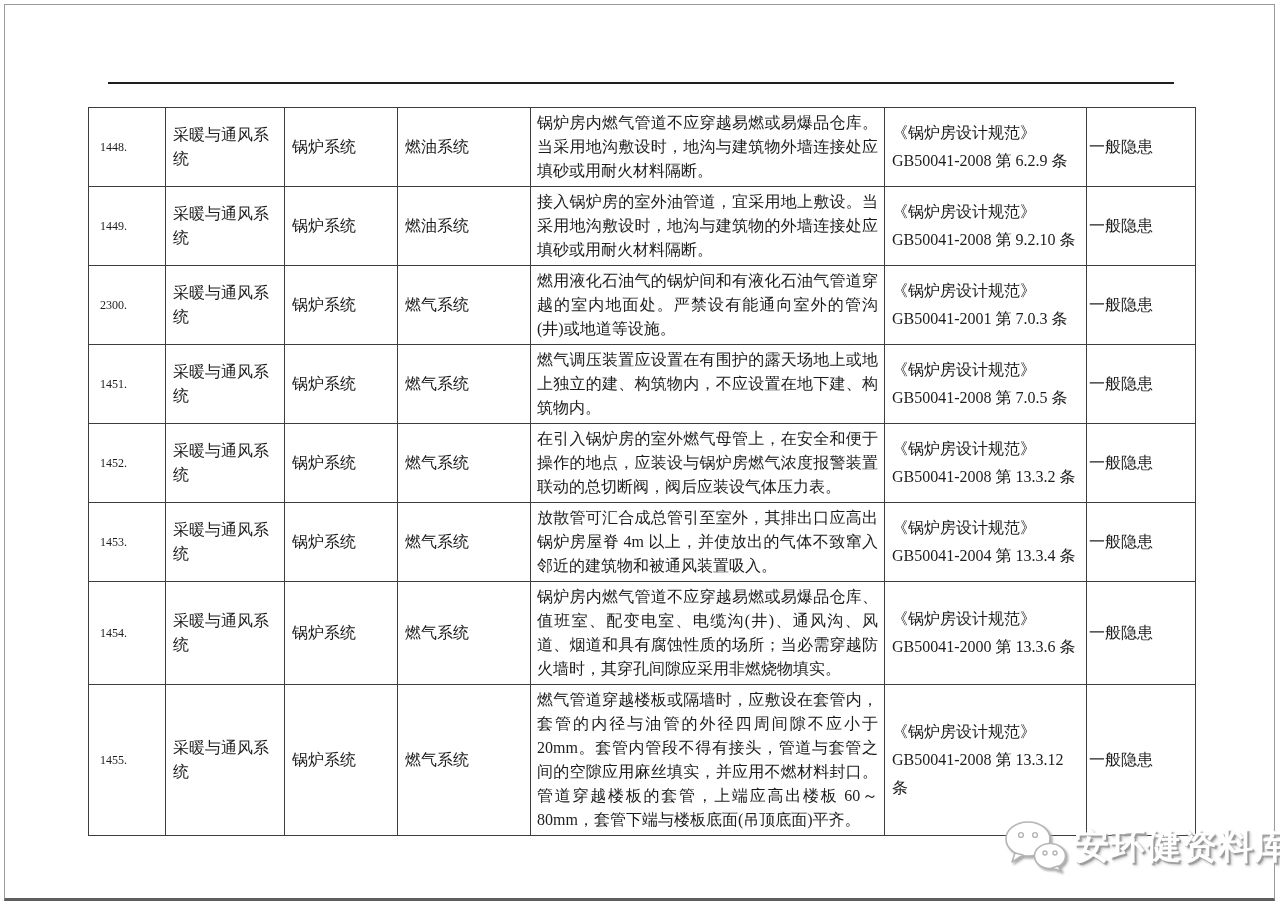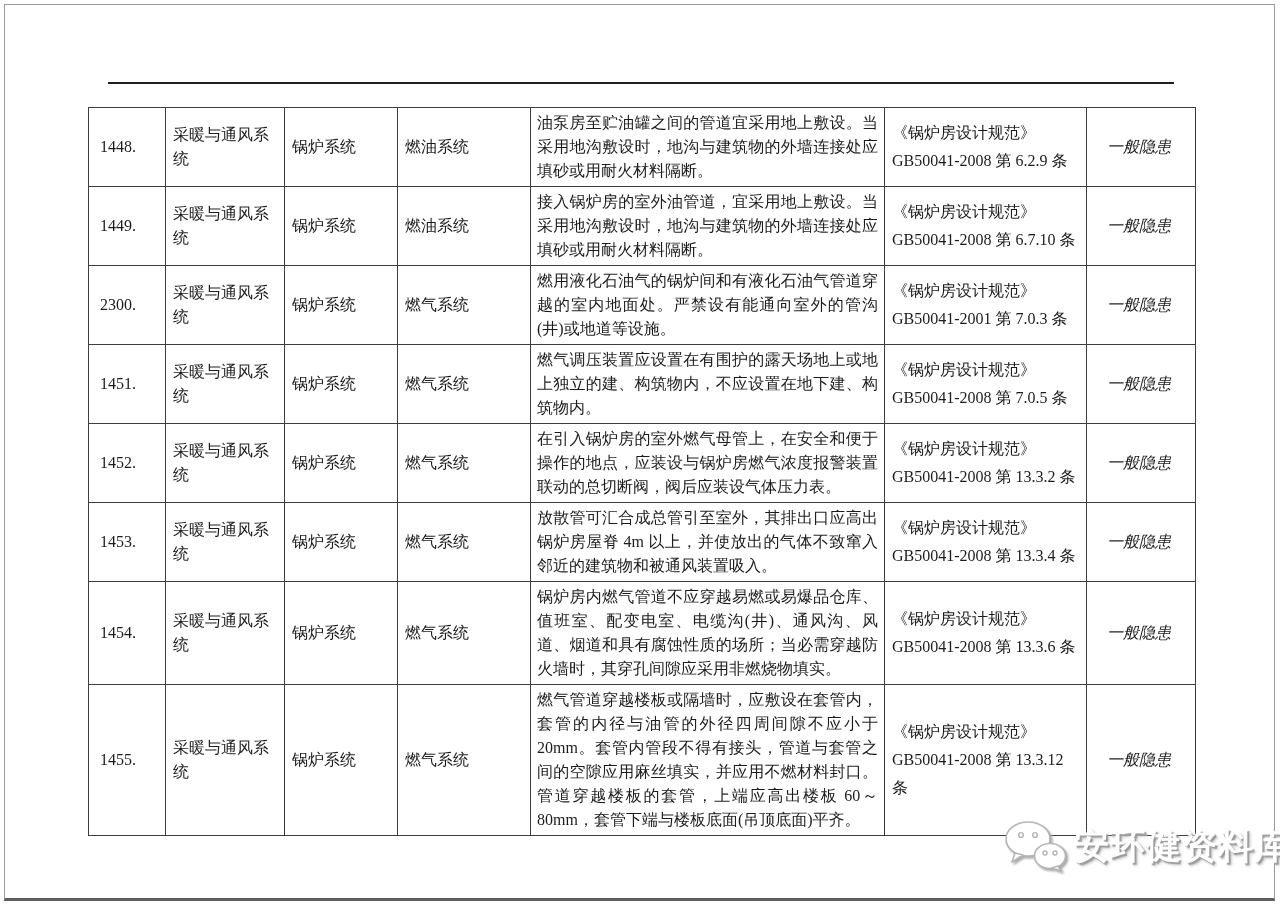--- a/index.html
+++ b/index.html
@@ -23,24 +23,24 @@
     width:1107px; border-collapse:collapse; table-layout:fixed;
   }
   .doc-table td {
     border:1px solid #3d3d3d;
     font-size:16px; line-height:24px;
     vertical-align:middle;
     padding:2px 8px 2px 7px;
     overflow:hidden;
     word-break:break-word;
   }
-  td.cell-no    { padding-left:11px; font-size:16px; }
+  td.cell-no    { padding-left:11px; font-size:12px; }
   td.cell-desc  { text-align:justify; padding:3px 6px; }
   td.cell-basis { line-height:28px; padding-right:5px; }
-  td.cell-level { padding-left:20px;font-style:italic; }
+  td.cell-level { padding-left:2px; }
 
   .watermark {
     position:absolute; left:1003px; top:820px;
     display:flex; align-items:center; gap:7px;
     user-select:none;
   }
   .watermark .wm-icon {
     width:64px; height:52px;
     filter:drop-shadow(2px 2px 1px #aaaaaa);
   }
@@ -70,31 +70,31 @@
         <col style="width:354px">
         <col style="width:202px">
       <col style="width:109px">
     </colgroup>
     <tbody>
       <tr style="height:68px">
         <td class="cell-no">1448.</td>
         <td>采暖与通风系统</td>
         <td>锅炉系统</td>
         <td>燃油系统</td>
-        <td class="cell-desc">油泵房至贮油罐之间的管道宜采用地上敷设。当采用地沟敷设时，地沟与建筑物的外墙连接处应填砂或用耐火材料隔断。</td>
+        <td class="cell-desc">锅炉房内燃气管道不应穿越易燃或易爆品仓库。当采用地沟敷设时，地沟与建筑物外墙连接处应填砂或用耐火材料隔断。</td>
         <td class="cell-basis">《锅炉房设计规范》GB50041-2008 第 6.2.9 条</td>
         <td class="cell-level">一般隐患</td>
       </tr>
       <tr style="height:73px">
         <td class="cell-no">1449.</td>
         <td>采暖与通风系统</td>
         <td>锅炉系统</td>
         <td>燃油系统</td>
         <td class="cell-desc">接入锅炉房的室外油管道，宜采用地上敷设。当采用地沟敷设时，地沟与建筑物的外墙连接处应填砂或用耐火材料隔断。</td>
-        <td class="cell-basis">《锅炉房设计规范》GB50041-2008 第 6.7.10 条</td>
+        <td class="cell-basis">《锅炉房设计规范》GB50041-2008 第 9.2.10 条</td>
         <td class="cell-level">一般隐患</td>
       </tr>
       <tr style="height:74px">
         <td class="cell-no">2300.</td>
         <td>采暖与通风系统</td>
         <td>锅炉系统</td>
         <td>燃气系统</td>
         <td class="cell-desc">燃用液化石油气的锅炉间和有液化石油气管道穿越的室内地面处。严禁设有能通向室外的管沟(井)或地道等设施。</td>
         <td class="cell-basis">《锅炉房设计规范》GB50041-2001 第 7.0.3 条</td>
         <td class="cell-level">一般隐患</td>
@@ -116,30 +116,30 @@
         <td class="cell-desc">在引入锅炉房的室外燃气母管上，在安全和便于操作的地点，应装设与锅炉房燃气浓度报警装置联动的总切断阀，阀后应装设气体压力表。</td>
         <td class="cell-basis">《锅炉房设计规范》GB50041-2008 第 13.3.2 条</td>
         <td class="cell-level">一般隐患</td>
       </tr>
       <tr style="height:72px">
         <td class="cell-no">1453.</td>
         <td>采暖与通风系统</td>
         <td>锅炉系统</td>
         <td>燃气系统</td>
         <td class="cell-desc">放散管可汇合成总管引至室外，其排出口应高出锅炉房屋脊 4m 以上，并使放出的气体不致窜入邻近的建筑物和被通风装置吸入。</td>
-        <td class="cell-basis">《锅炉房设计规范》GB50041-2008 第 13.3.4 条</td>
+        <td class="cell-basis">《锅炉房设计规范》GB50041-2004 第 13.3.4 条</td>
         <td class="cell-level">一般隐患</td>
       </tr>
       <tr style="height:94px">
         <td class="cell-no">1454.</td>
         <td>采暖与通风系统</td>
         <td>锅炉系统</td>
         <td>燃气系统</td>
         <td class="cell-desc">锅炉房内燃气管道不应穿越易燃或易爆品仓库、值班室、配变电室、电缆沟(井)、通风沟、风道、烟道和具有腐蚀性质的场所；当必需穿越防火墙时，其穿孔间隙应采用非燃烧物填实。</td>
-        <td class="cell-basis">《锅炉房设计规范》GB50041-2008 第 13.3.6 条</td>
+        <td class="cell-basis">《锅炉房设计规范》GB50041-2000 第 13.3.6 条</td>
         <td class="cell-level">一般隐患</td>
       </tr>
       <tr style="height:148px">
         <td class="cell-no">1455.</td>
         <td>采暖与通风系统</td>
         <td>锅炉系统</td>
         <td>燃气系统</td>
         <td class="cell-desc">燃气管道穿越楼板或隔墙时，应敷设在套管内，套管的内径与油管的外径四周间隙不应小于20mm。套管内管段不得有接头，管道与套管之间的空隙应用麻丝填实，并应用不燃材料封口。管道穿越楼板的套管，上端应高出楼板 60～80mm，套管下端与楼板底面(吊顶底面)平齐。</td>
         <td class="cell-basis">《锅炉房设计规范》GB50041-2008 第 13.3.12 条</td>
         <td class="cell-level">一般隐患</td>

